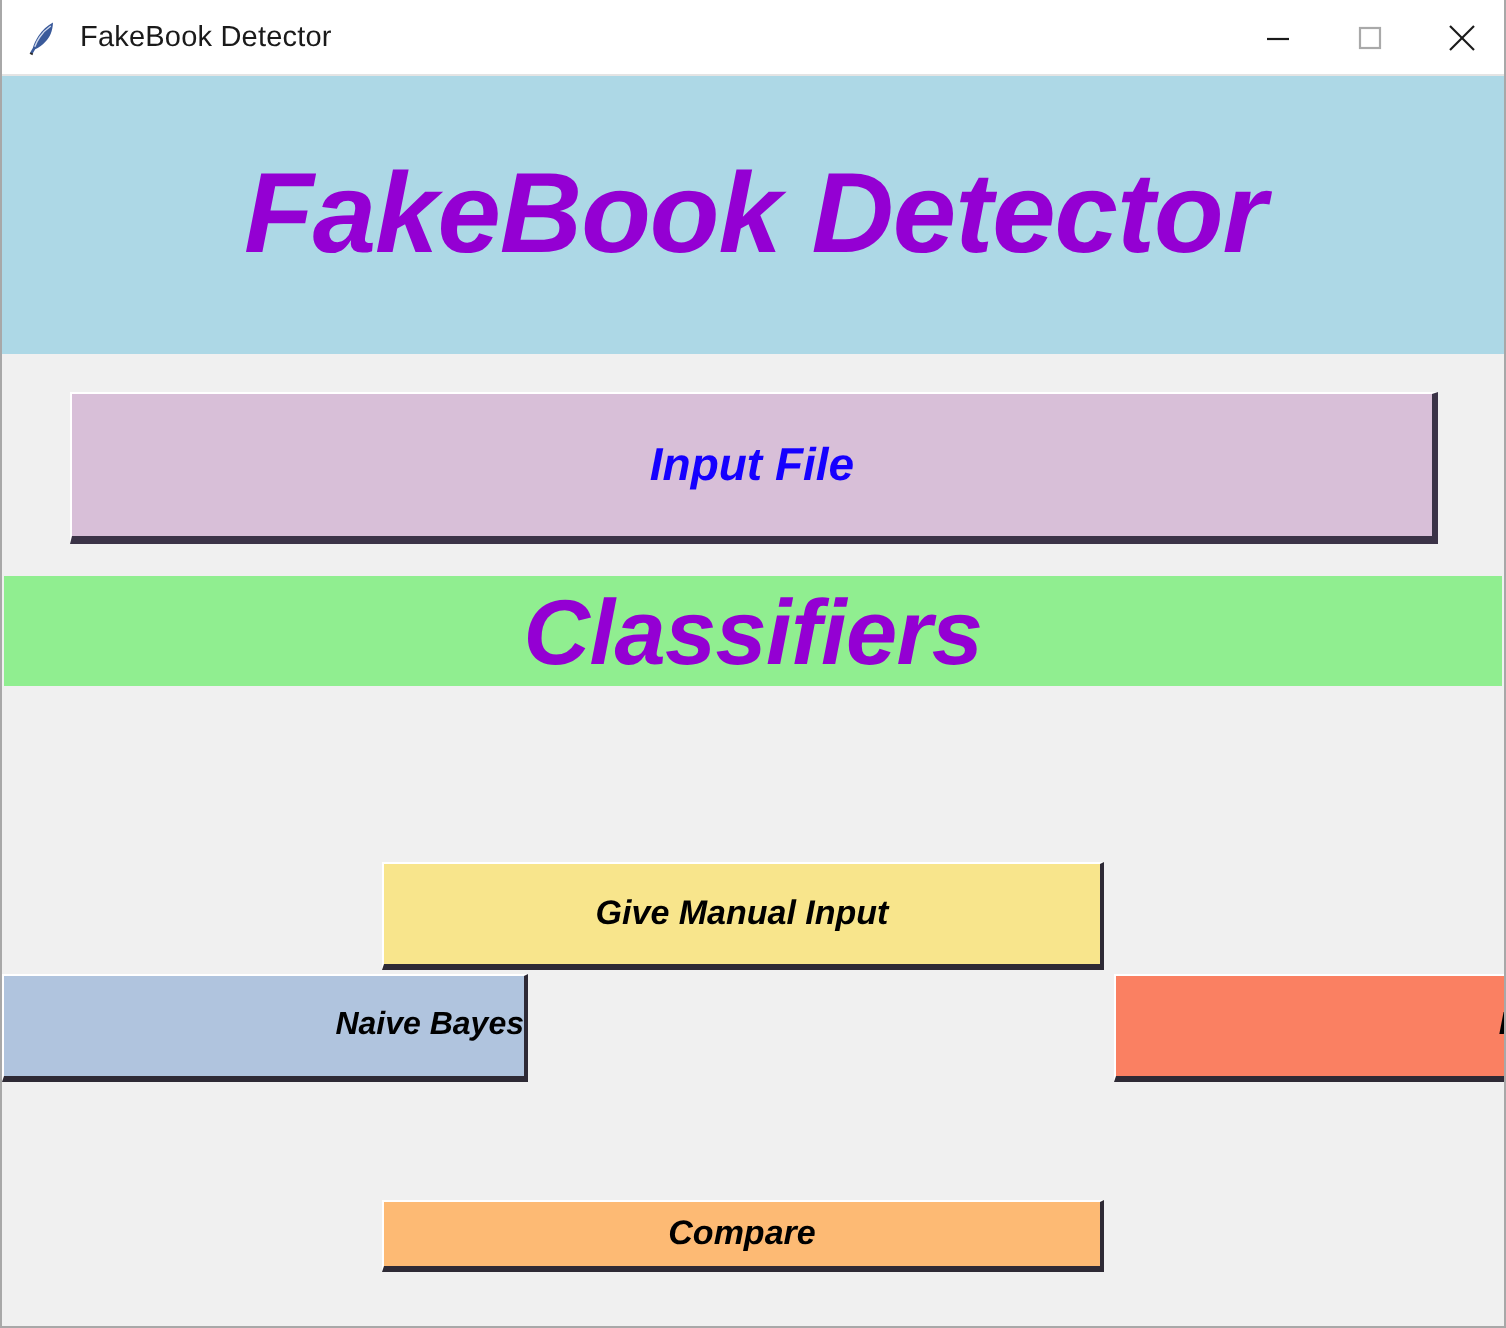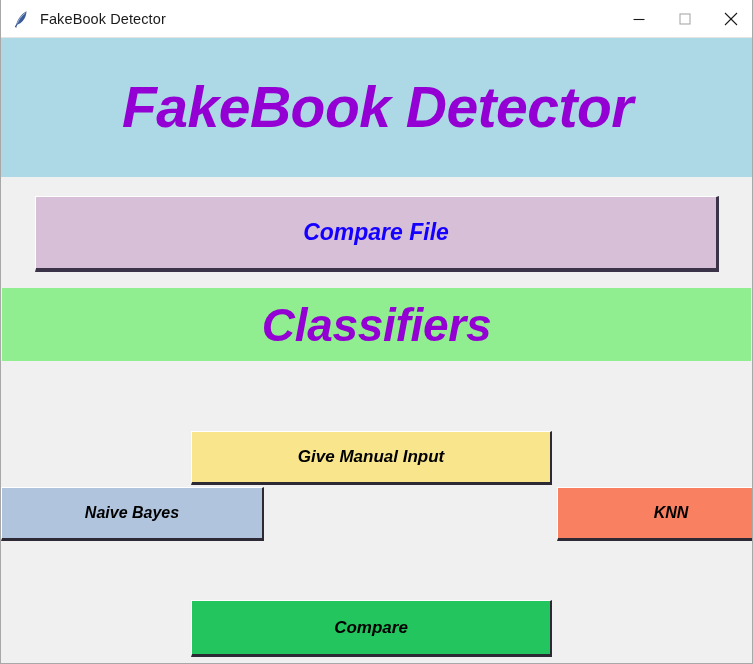--- a/index.html
+++ b/index.html
@@ -119,21 +119,21 @@
     color: #1500ff;
     white-space: nowrap;
   }
 
   
   #classifiers-banner {
     position: absolute;
     left: 1px;
     top: 288px;
     width: 749px;
-    height: 73px;
+    height: 55px;
     background: #90ee90;
     display: flex;
     align-items: center;
     justify-content: center;
   }
 
   #classifiers-title {
     font-family: "Liberation Sans", sans-serif;
     font-size: 46px;
     font-weight: bold;
@@ -182,21 +182,21 @@
     width: 753px;
     height: 54px;
   }
 
   .classifier-btn {
     position: absolute;
     top: 0;
     height: 54px;
     display: flex;
     align-items: center;
-    justify-content: center;
+    justify-content: flex-end;
     border-top: 1px solid #ffffff;
     border-left: 1px solid #ffffff;
     border-right: 2px solid #2e2a35;
     border-bottom: 3px solid #2e2a35;
     cursor: default;
   }
 
   .classifier-btn .btn-label {
     font-family: "Liberation Sans", sans-serif;
     font-size: 16px;
@@ -208,22 +208,22 @@
 
   #btn-naive-bayes { left: 0px;   width: 263px; background: #b0c4de; }
   #btn-linear-svc  { left: 263px; width: 263px; background: #ffe4e1; }
   #btn-knn         { left: 556px; width: 227px; background: #fa8062; border-right: none; }
 
   
   #compare-button {
     left: 190px;
     top: 600px;
     width: 361px;
-    height: 57px;
-    background: #22c55e;
+    height: 36px;
+    background: #fdba74;
   }
   #compare-button .btn-label { font-size: 17px; }
 </style>
 </head>
 <body>
 
 <div id="app-window">
 
   <div id="title-bar">
 
@@ -253,21 +253,21 @@
         </svg>
       </div>
     </div>
   </div>
 
   <div id="header-banner">
     <span id="header-title">FakeBook Detector</span>
   </div>
 
   <div id="browse-file-button">
-    <span id="browse-file-label">Compare File</span>
+    <span id="browse-file-label">Input File</span>
   </div>
 
   <div id="classifiers-banner">
     <span id="classifiers-title">Classifiers</span>
   </div>
 
   <div id="manual-input-button" class="flat-btn">
     <span class="btn-label">Give Manual Input</span>
   </div>
 

